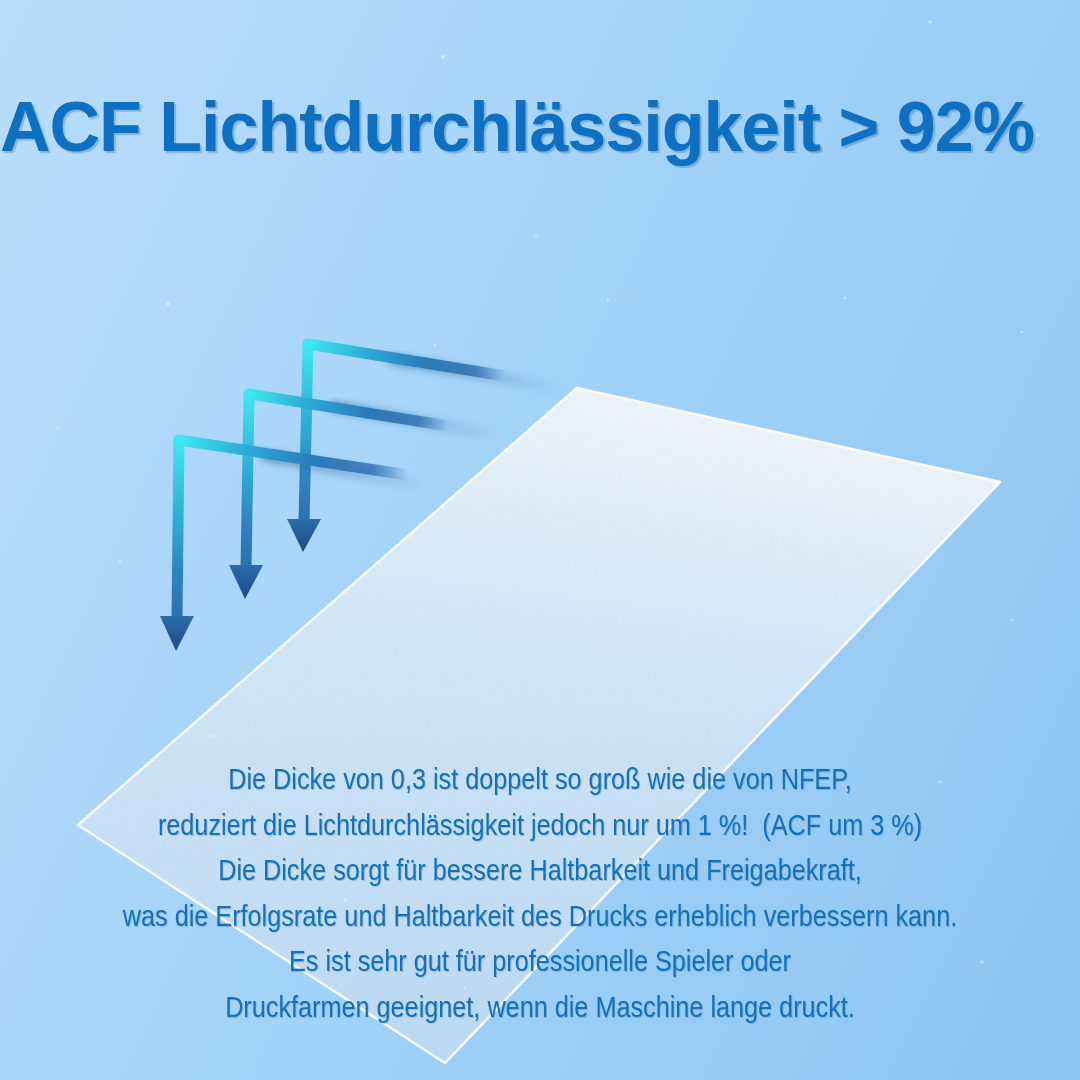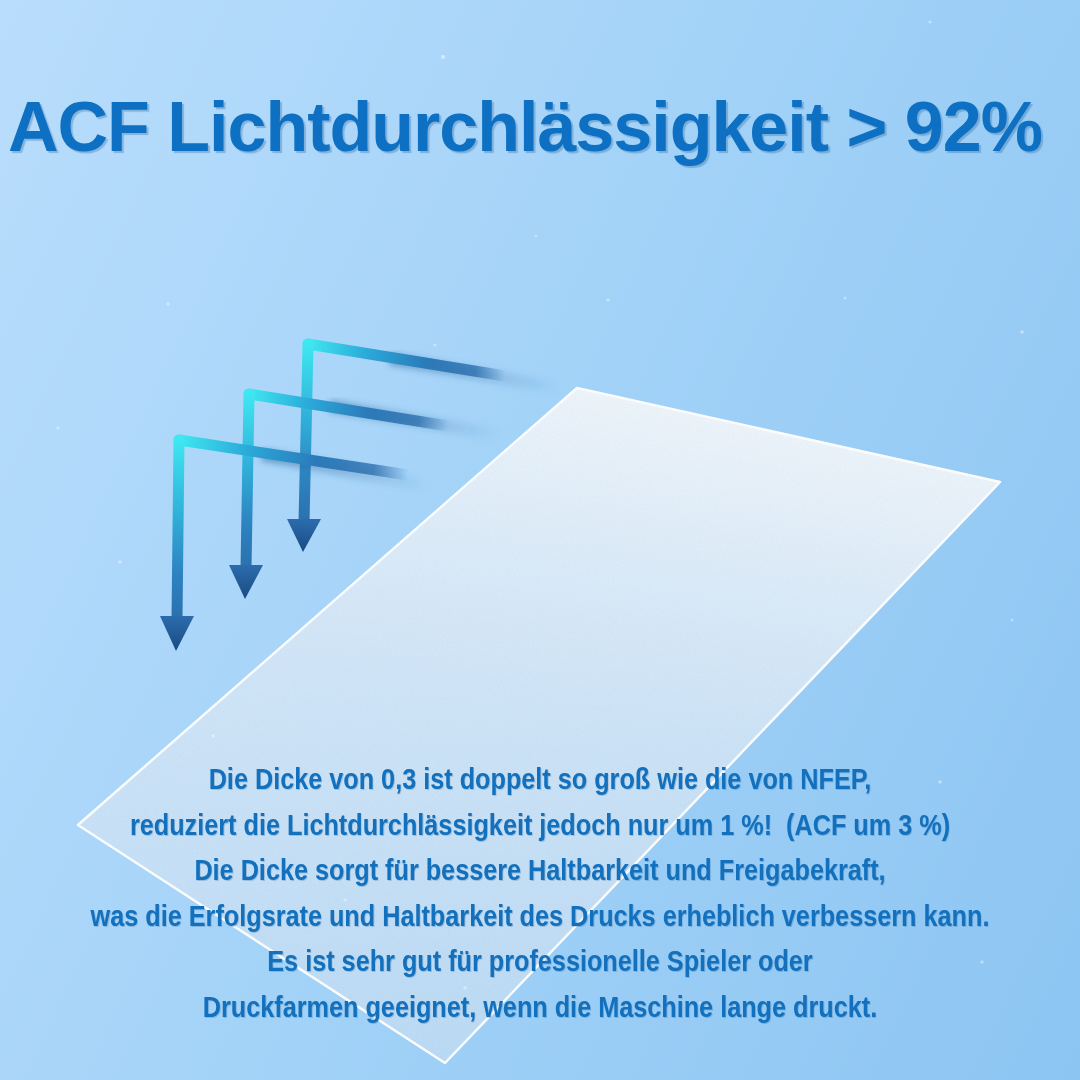--- a/index.html
+++ b/index.html
@@ -26,30 +26,29 @@
     width: 858px;
     z-index: 2;
     text-align: center;
     font-weight: bold;
     font-size: 70px;
     line-height: 90px;
     letter-spacing: -1px;
     color: var(--title-text, #0e70c2);
     text-shadow: 2px 2px 1px rgba(11, 75, 135, 0.28);
     white-space: nowrap;
-    padding-left: 8px;
   }
   .body-block {
     position: absolute;
     top: 757px;
     left: 0;
     width: 1080px;
     z-index: 2;
     text-align: center;
-    font-weight: bold;
+    font-weight: normal;
     font-size: 29px;
     line-height: 45.5px;
     color: var(--body-text, #1270bd);
     text-shadow: 1px 1px 0 rgba(11, 75, 135, 0.22);
   }
   .body-block div {
     white-space: nowrap;
     transform: scaleX(0.87);
     transform-origin: 540px 50%;
   }

